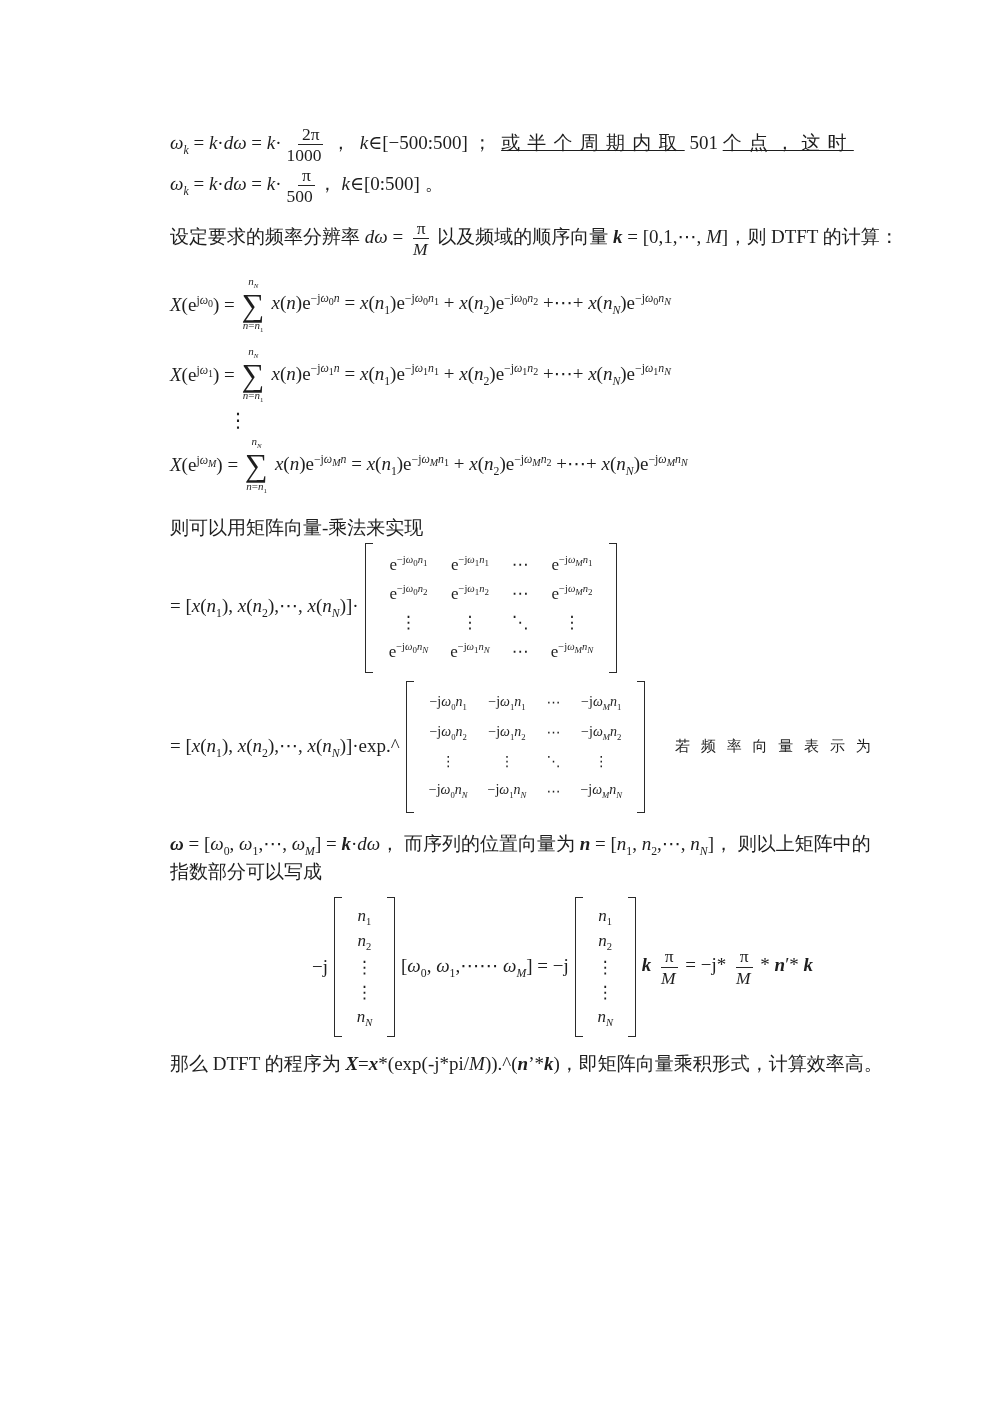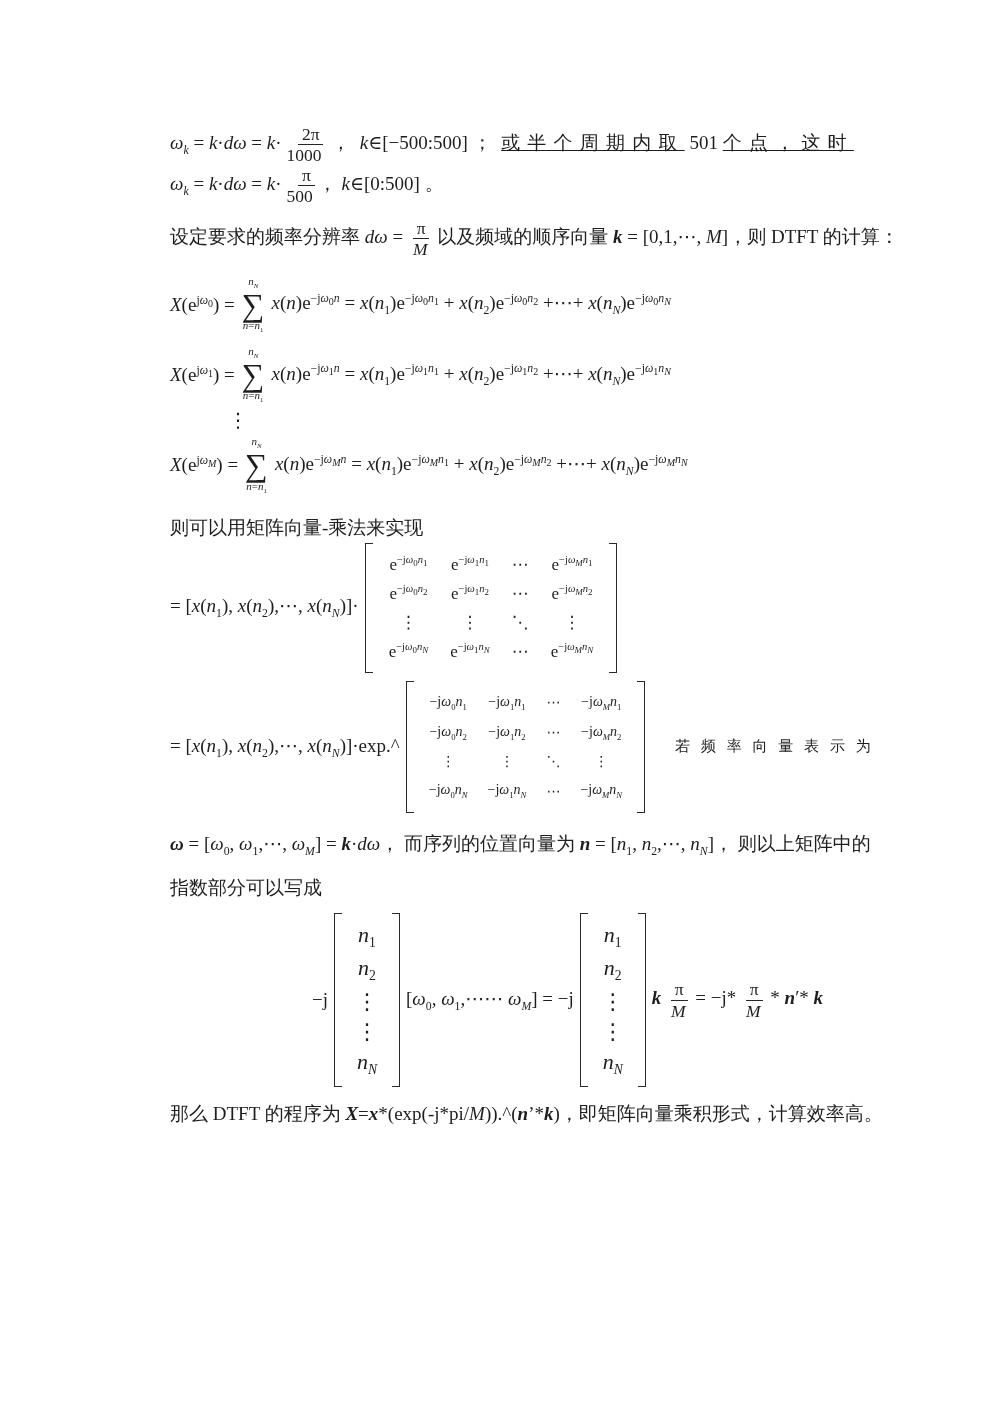--- a/index.html
+++ b/index.html
@@ -25,29 +25,29 @@
   .matrix { display:inline-grid; position:relative; padding:7px 13px; margin:0 6px;
             align-items:center; justify-items:center; }
   .matrix::before, .matrix::after { content:""; position:absolute; top:0; bottom:0; width:7px;
             border:1.4px solid #2a2a2a; }
   .matrix::before { left:0; border-right:none; }
   .matrix::after  { right:0; border-left:none; }
   .m1 { grid-template-columns:repeat(4,auto); font-size:17px; }
   .m1 .cell { padding:4px 11px; }
   .m2 { grid-template-columns:repeat(4,auto); font-size:14px; }
   .m2 .cell { padding:6px 10px; }
-  .colvec { grid-template-columns:auto; font-size:22px; }
+  .colvec { grid-template-columns:auto; font-size:17px; }
   .colvec .cell { padding:2px 9px; }
   .sp  { letter-spacing:0.38em;text-decoration:underline; }
   .sp2 { letter-spacing:0.72em; margin-left:24px; font-size:15px; }
   .vdots { font-size:20px; }
   .b2{} .b3{margin-top:18px; text-indent:38px} .b4{margin-top:12px}
   .b5{margin-top:16px} .b6{margin-top:12px} .b7{margin-top:4px; margin-left:58px}
   .b8{margin-top:4px} .b9{margin-top:20px} .b10{margin-top:6px; margin-left:5px}
-  .b11{margin-top:2px} .b12{margin-top:8px} .b13{margin-top:18px} .b14{margin-top:16px}
+  .b11{margin-top:2px} .b12{margin-top:8px} .b13{margin-top:18px} .b14{}
   .b15{margin-top:12px; margin-left:142px} .b16{margin-top:14px}
 </style>
 </head>
 <body>
 
 <div class="content">
 
   <div class="block">
     <span><i>ω</i><sub><i>k</i></sub> = <i>k</i>·<i>dω</i> = <i>k</i>·<span class="frac">
           <span class="fn">2π</span>

